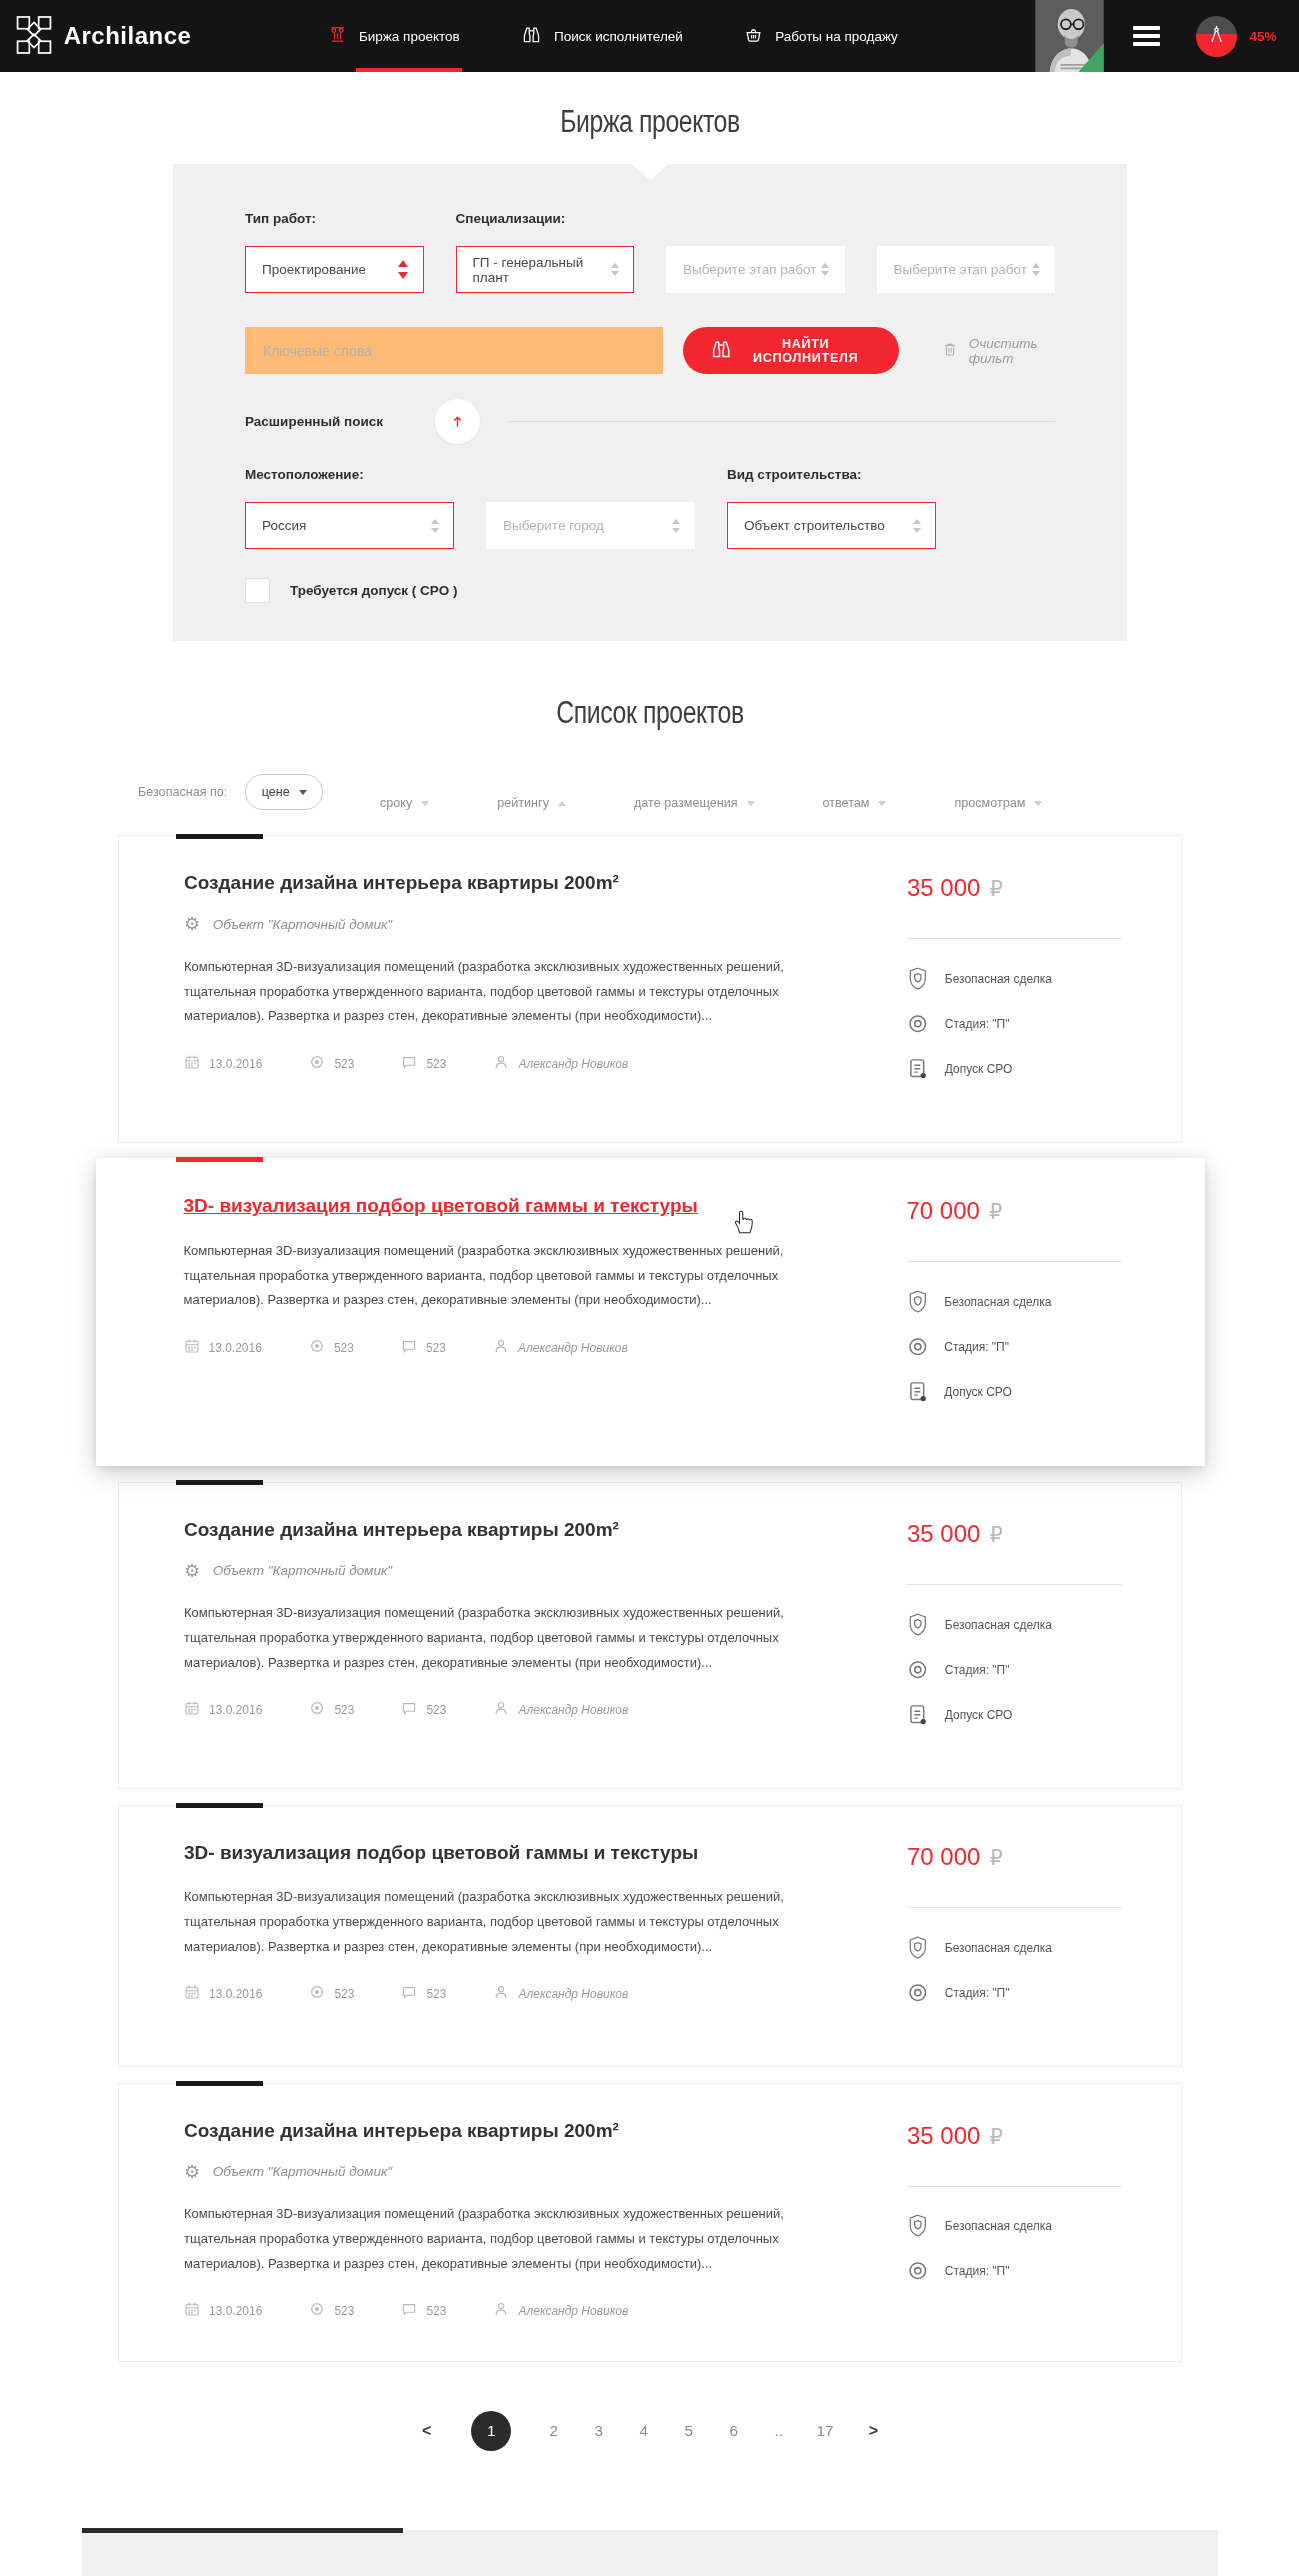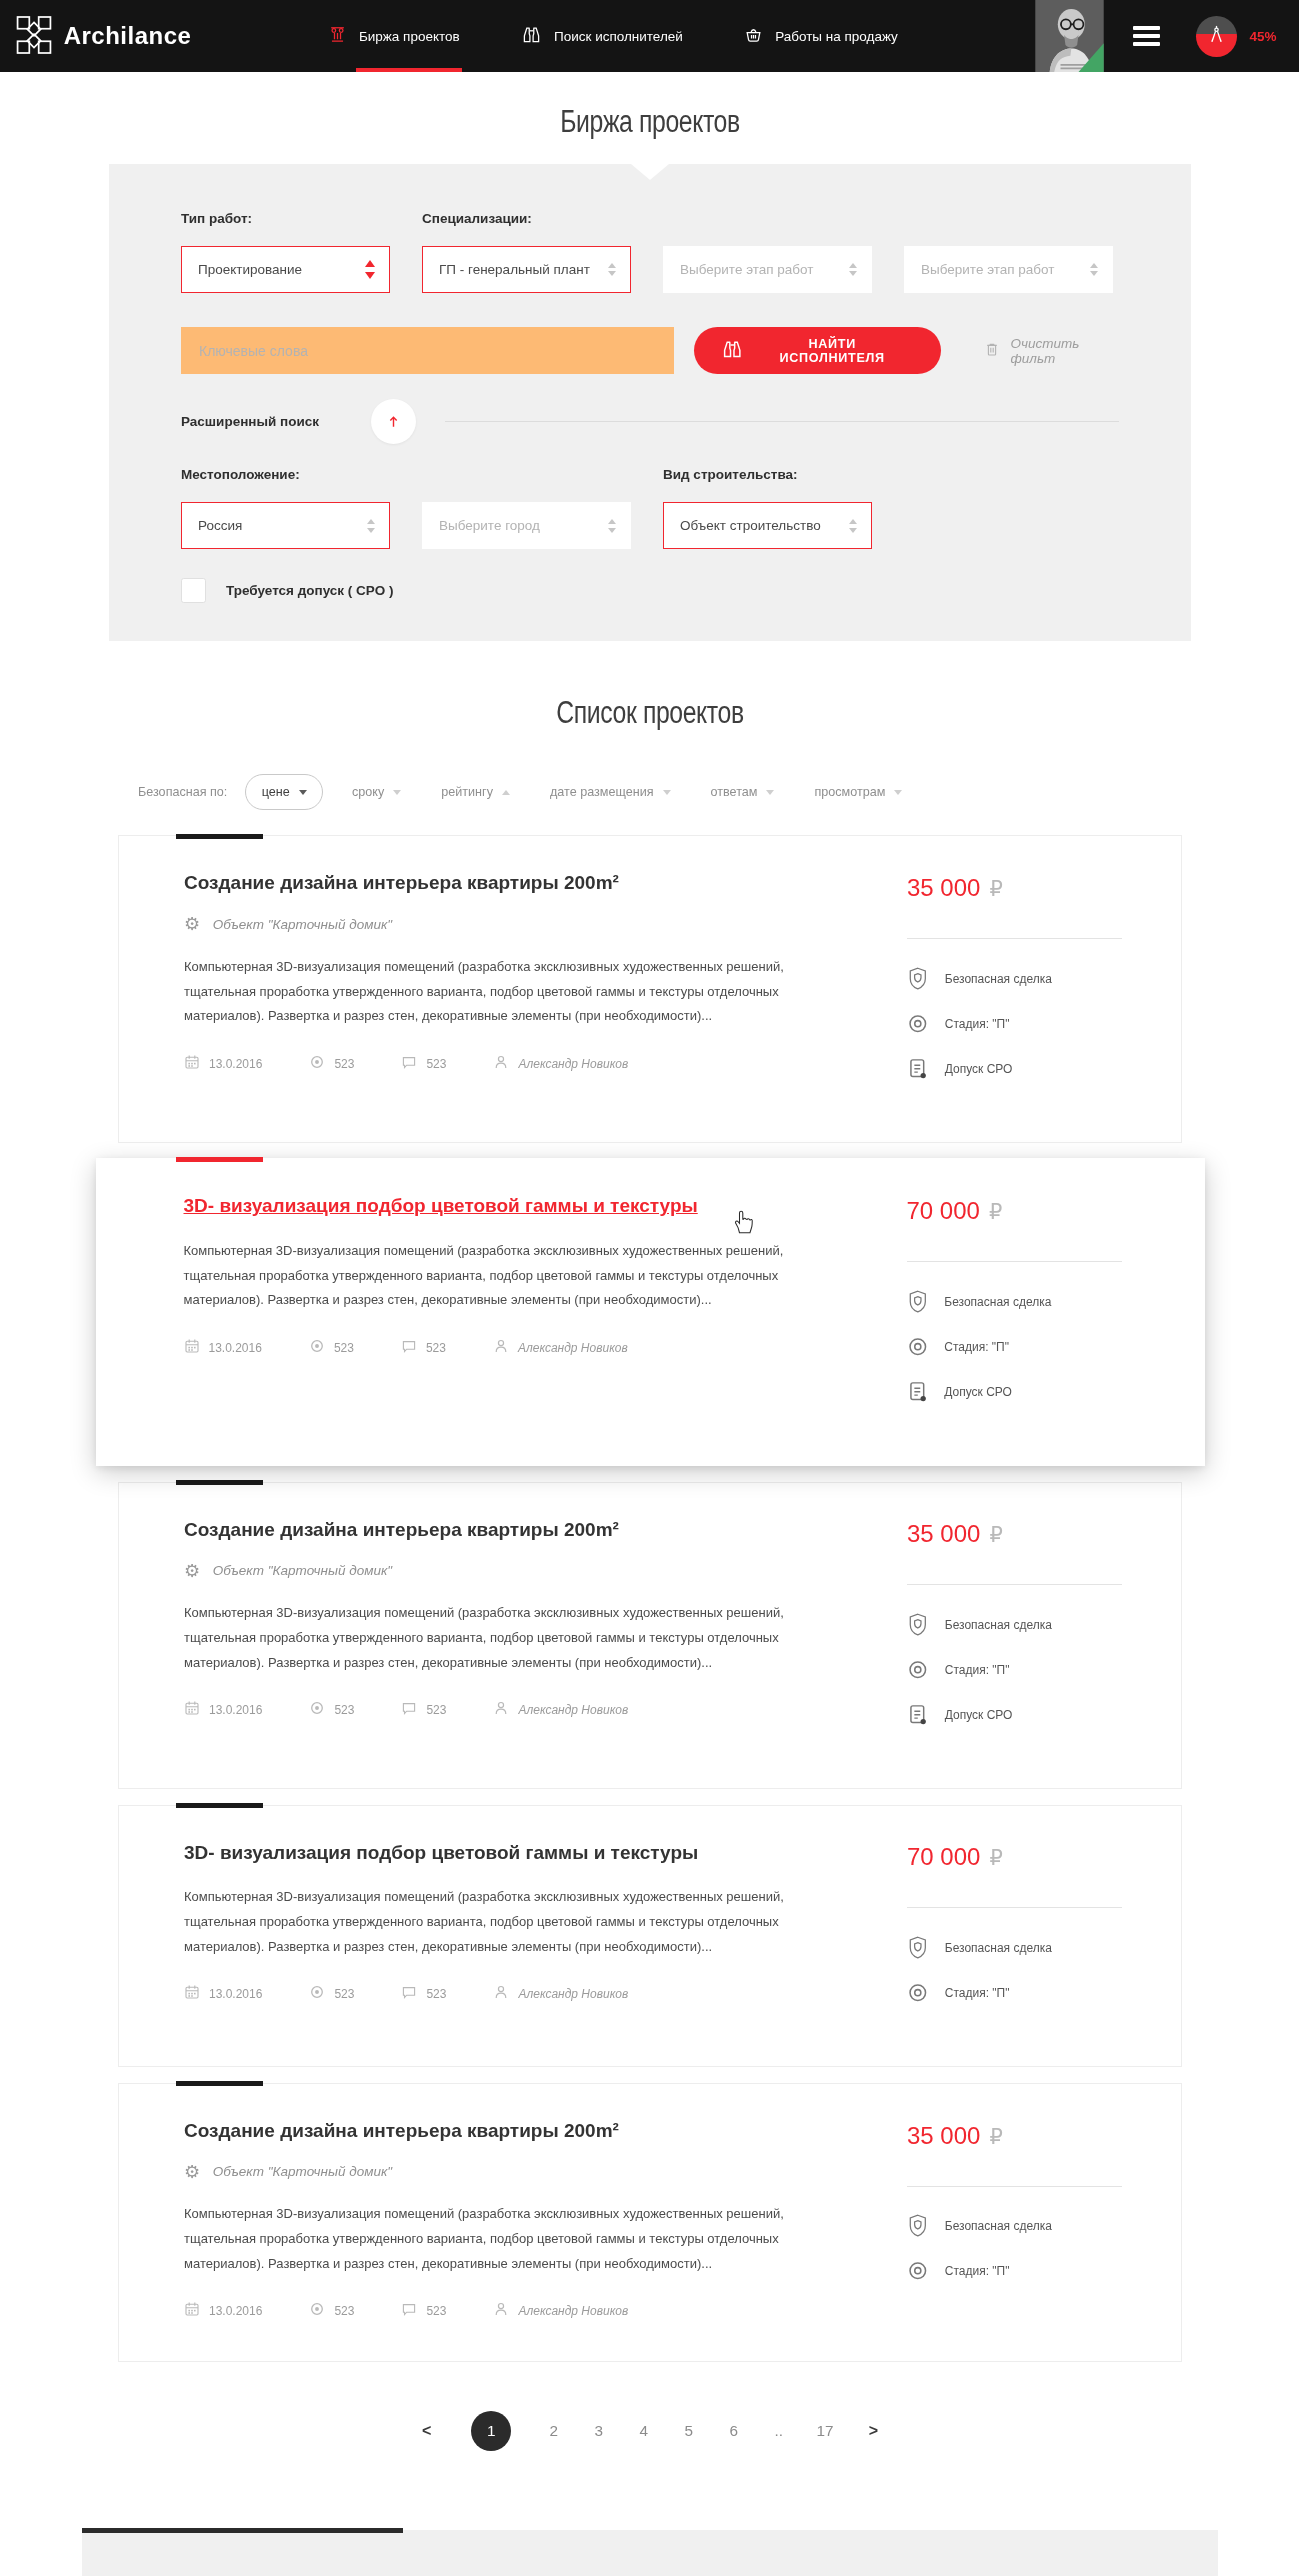--- a/index.html
+++ b/index.html
@@ -35,21 +35,21 @@
   .percent { color: #f1262f; font-size: 13.5px; font-weight: bold; margin-left: 12.6px; margin-right: 5.4px; }
   
   .section-title {
     text-align: center; font-size: 31px; font-weight: 400; color: #3e3e3e;
     transform: scaleX(.8); letter-spacing: -0.5px;
   }
   .section-title.first { margin: 32px 0 24px; }
   .section-title.second { margin: 54px 0 0; }
   
   .filter-panel {
-    width: 1082px; margin: 0 auto; background: #f0f0f0; position: relative;
+    width: 954px; margin: 0 auto; background: #f0f0f0; position: relative;
     padding: 47px 72px 38px;
   }
   .filter-panel::before {
     content: ""; position: absolute; top: 0; left: 50%; margin-left: -19px;
     border-left: 19px solid transparent; border-right: 19px solid transparent;
     border-top: 16px solid #fff;
   }
   .f-row { display: flex; }
   .f-field { width: 209px; margin-right: 32px; }
   .f-field:last-child { margin-right: 0; }
@@ -371,21 +371,21 @@
   <div class="sro-row">
     <span class="checkbox"></span>
     <span class="sro-label">Требуется допуск ( СРО )</span>
   </div>
 </section>
 
 <h2 class="section-title second">Список проектов</h2>
 
 <div class="sort-row">
   <span>Безопасная по:</span>
-  <span id="sort-options" style="display:flex;align-items:center;">
+  <span id="sort-options" style="display:flex;align-items:flex-end;gap:28px;">
       <span class="sort-item active">
         <span>цене</span>
         <i class="tri tri-down"></i>
       </span>
       <span class="sort-item">
         <span>сроку</span>
         <i class="tri tri-down"></i>
       </span>
       <span class="sort-item">
         <span>рейтингу</span>

